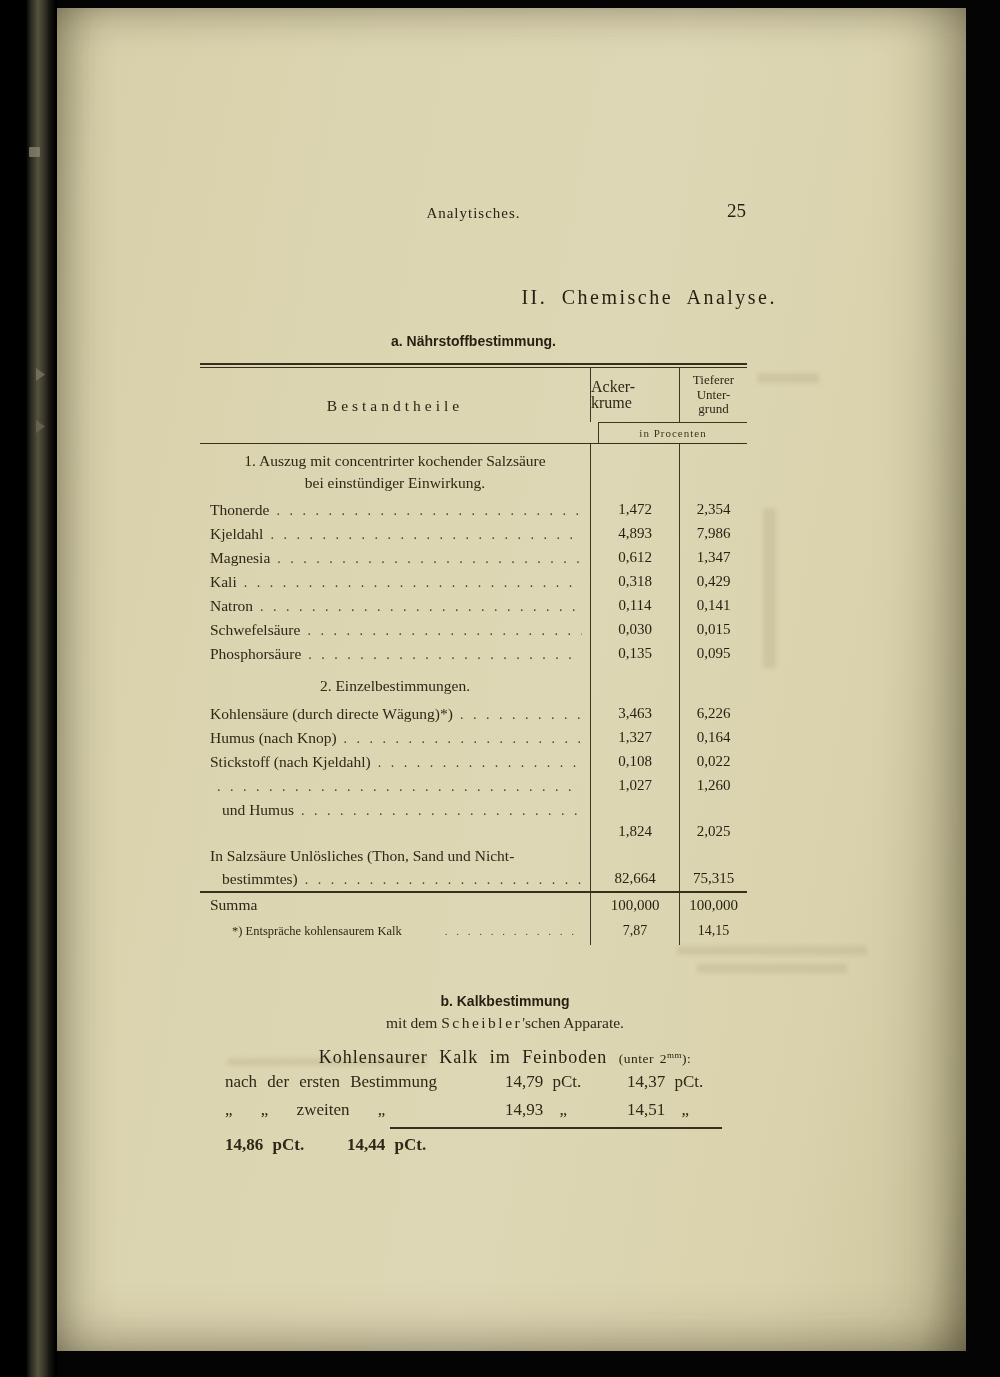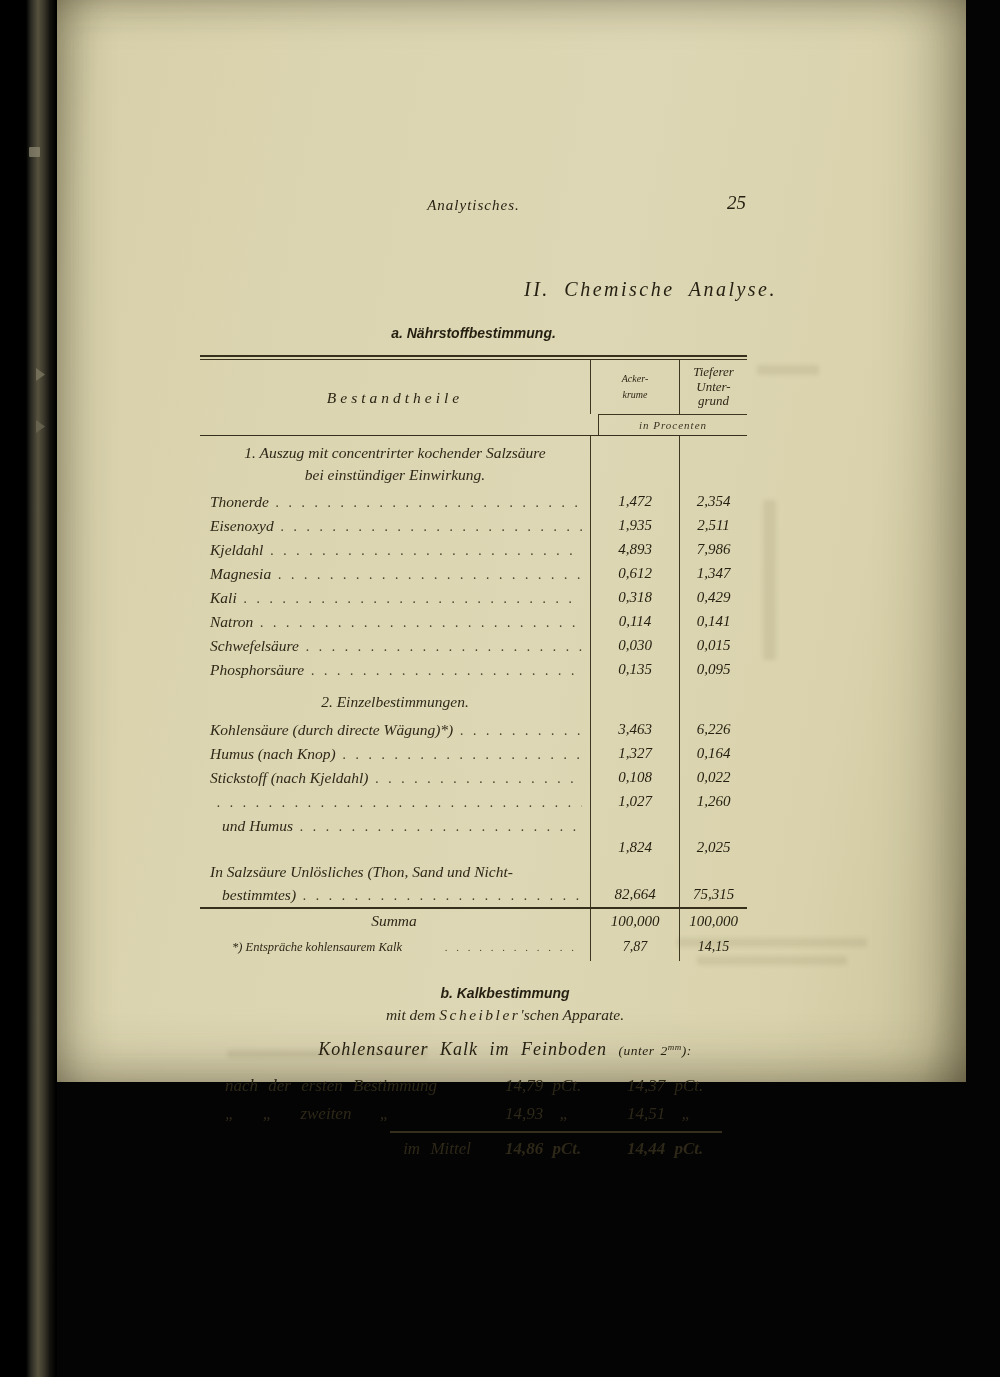--- a/index.html
+++ b/index.html
@@ -13,27 +13,26 @@
   .spine {
     position:absolute; left:0; top:0; width:57px; height:100%;
     background:linear-gradient(90deg,#000 0 26px,#2b2a23 31px,#56523e 38px,#3a372b 44px,#14130e 50px,#000 56px);
   }
   .edge-mark { position:absolute; background:#8b8770; opacity:.75; }
   .m1 { left:29px; top:147px; width:11px; height:10px; border-radius:1px; }
   .m2 { left:36px; top:368px; width:9px; height:13px; clip-path:polygon(0 0,100% 50%,0 100%); background:#7e7a63; }
   .m3 { left:36px; top:420px; width:9px; height:13px; clip-path:polygon(0 0,100% 50%,0 100%); background:#6e6a55; }
 
   .paper {
-    position:absolute; left:57px; top:0; width:909px; height:1082px;
+    position:absolute; left:57px; top:8px; width:909px; height:1343px;
     background:linear-gradient(100deg,#cbc49e 0%,#d7d0aa 5%,#dcd5b1 28%,#ded7b5 55%,#d9d2ac 82%,#cec79f 96%,#b0a985 100%);
     box-shadow: inset 30px 0 50px -25px rgba(45,40,20,.45),
                 inset -45px 0 70px -35px rgba(55,48,25,.55),
                 inset 0 -35px 60px -30px rgba(55,48,28,.30),
                 inset 0 22px 45px -28px rgba(55,48,28,.28);
-    font-style: italic;
   }
   
   .ghost { position:absolute; background:rgba(105,95,55,.12); filter:blur(2px); border-radius:3px; }
   .g1 { left:700px; top:365px; width:62px; height:10px; }
   .g2 { left:706px; top:500px; width:13px; height:160px; }
   .g3 { left:620px; top:938px; width:190px; height:9px; }
   .g4 { left:640px; top:956px; width:150px; height:9px; }
   .g5 { left:170px; top:1050px; width:200px; height:8px; }
 
   .running-header {
@@ -53,21 +52,21 @@
 
   
   .tbl { position:absolute; left:143px; top:355px; width:547px; border-top:2px solid #352f1c; }
   .tbl .innerline { height:1px; background:#352f1c; margin-top:2px; }
   .thead { display:flex; border-bottom:1px solid #352f1c; }
   .th1 { width:390px; display:flex; align-items:center; justify-content:center;
          letter-spacing:4px; font-size:15.5px; color:#2a2414; }
   .thr { width:157px; }
   .thr-top { display:flex; height:54px; }
   .th2 { width:89px; border-left:1px solid #3d3722; display:flex; flex-direction:column;
-         align-items:center; justify-content:center; font-size:10px; line-height:16px; }
+         align-items:flex-start; justify-content:center; font-size:16px; line-height:16px; }
   .th3 { width:68px; border-left:1px solid #3d3722; display:flex; flex-direction:column;
          align-items:center; justify-content:center; font-size:13px; line-height:14.5px; }
   .thu { border-left:1px solid #3d3722; border-top:1px solid #3d3722; height:21px;
          line-height:20px; text-align:center; font-size:11px; letter-spacing:1px; color:#3a3422;margin-left:8px; }
 
   .tr { display:flex; align-items:stretch; min-height:23px; line-height:23px; font-size:15.5px; }
   .lab { width:390px; padding-left:10px; display:flex; align-items:baseline; }
   .lt  { white-space:nowrap; }
   .dots { flex:1 1 auto; min-width:0; overflow:hidden; white-space:nowrap;
           margin:0 8px 0 7px; color:#4a432d; }
@@ -77,37 +76,37 @@
        font-size:15px; border-left:1px solid #3d3722; color:#241f10; }
   .v1 { width:89px; } .v2 { width:68px; }
 
   .sect .lab { display:block; text-align:center; padding:6px 0 4px; line-height:22px; }
   .sect2 .lab { padding:9px 0 5px; }
   .tall { min-height:46px; }
   .lab.multi { display:block; line-height:23px; }
   .ml2 { display:flex; align-items:baseline; padding-left:12px; }
 
   .summa { border-top:2px solid #352f1c; min-height:24px; line-height:24px; }
-  .summa .lab { justify-content:center; padding-right:12px; }
+  .summa .lab { justify-content:flex-start; padding-right:12px; }
   .foot { min-height:26px; line-height:26px; font-size:12.5px; }
   .foot .lab { padding-left:32px;gap:36px; }
   .foot .dots::after { font-size:11px; }
   .foot .v { font-size:14px; }
 
   
   .section-b { position:absolute; left:143px; top:985px; width:610px; }
   .kb-head { font-family:"Liberation Sans", sans-serif; font-weight:bold; font-size:14px;
              text-align:center; color:#241f11; }
   .kb-sub { text-align:center; font-size:15.5px; margin-top:5px; }
   .sperr { letter-spacing:2.5px; }
   .kintro { text-align:center; margin-top:15px; font-size:18px; letter-spacing:1px;
             word-spacing:6px; color:#241f10; }
   .kintro .paren { font-size:13.5px; letter-spacing:.5px; word-spacing:2px; }
   .kintro sup { font-size:9px; }
-  .krows { margin-top:12px; }
+  .krows { margin-top:0; }
   .krow { display:flex; padding-left:25px; height:28px; line-height:28px; font-size:17px; }
   .klab { width:280px; word-spacing:6px; }
   .klab.q { word-spacing:24px; }
   .kv1 { width:122px; word-spacing:5px; }
   .kv2 { width:130px; word-spacing:5px; }
   .qv { word-spacing:12px; }
   .mrule { margin:3px 0 2px 190px; width:332px; border-top:2px solid #352f1c; }
   .mittel .klab { text-align:right; padding-right:34px; }
   .bold { font-weight:bold; }
 </style>
@@ -166,28 +165,20 @@
       <div class="tr">
           <div class="lab">
             <span class="lt">Thonerde</span>
             <span class="dots"></span>
           </div>
           <div class="v v1">1,472</div>
           <div class="v v2">2,354</div>
         </div>
       <div class="tr">
           <div class="lab">
-            <span class="lt">Eisenoxyd</span>
-            <span class="dots"></span>
-          </div>
-          <div class="v v1">1,935</div>
-          <div class="v v2">2,511</div>
-        </div>
-      <div class="tr">
-          <div class="lab">
             <span class="lt">Kjeldahl</span>
             <span class="dots"></span>
           </div>
           <div class="v v1">4,893</div>
           <div class="v v2">7,986</div>
         </div>
       <div class="tr">
           <div class="lab">
             <span class="lt">Magnesia</span>
             <span class="dots"></span>
@@ -323,20 +314,19 @@
           <div class="kv1">14,79 pCt.</div>
           <div class="kv2">14,37 pCt.</div>
         </div>
         <div class="krow">
           <div class="klab q">„ „ zweiten „</div>
           <div class="kv1 qv">14,93 „</div>
           <div class="kv2 qv">14,51 „</div>
         </div>
         <div class="mrule"></div>
         <div class="krow mittel">
-          <div class="klab">im Mittel</div>
           <div class="kv1 bold">14,86 pCt.</div>
           <div class="kv2 bold">14,44 pCt.</div>
         </div>
       </div>
     </div>
   </div>
 </div>
 
 </body></html>

